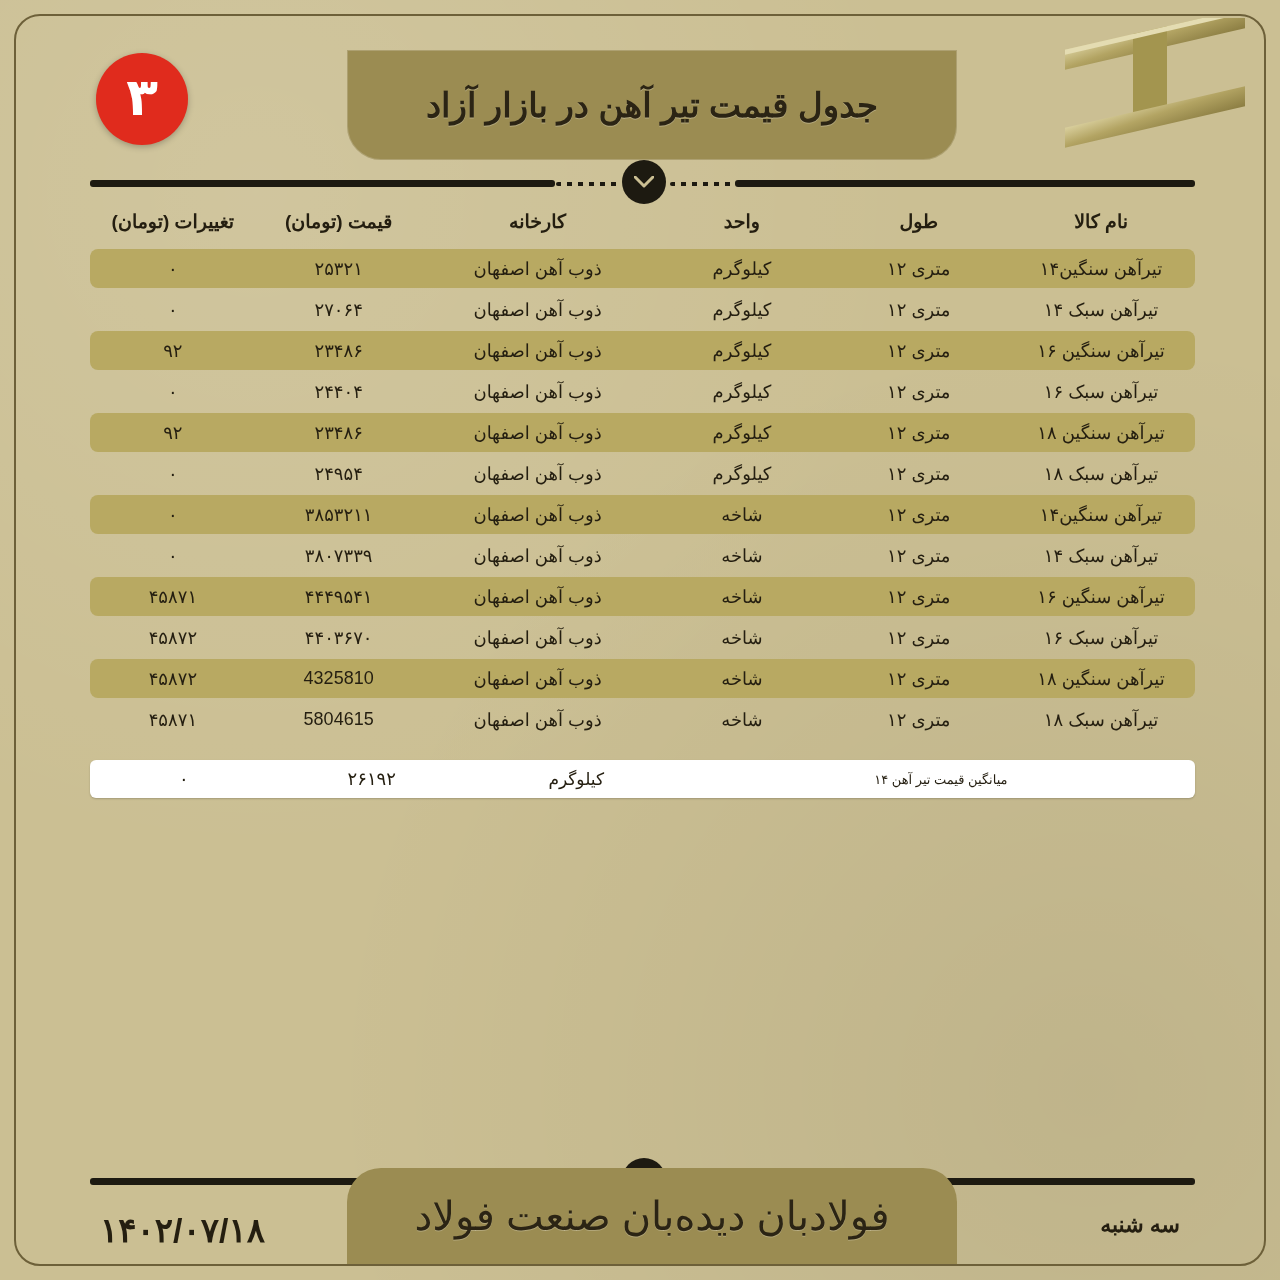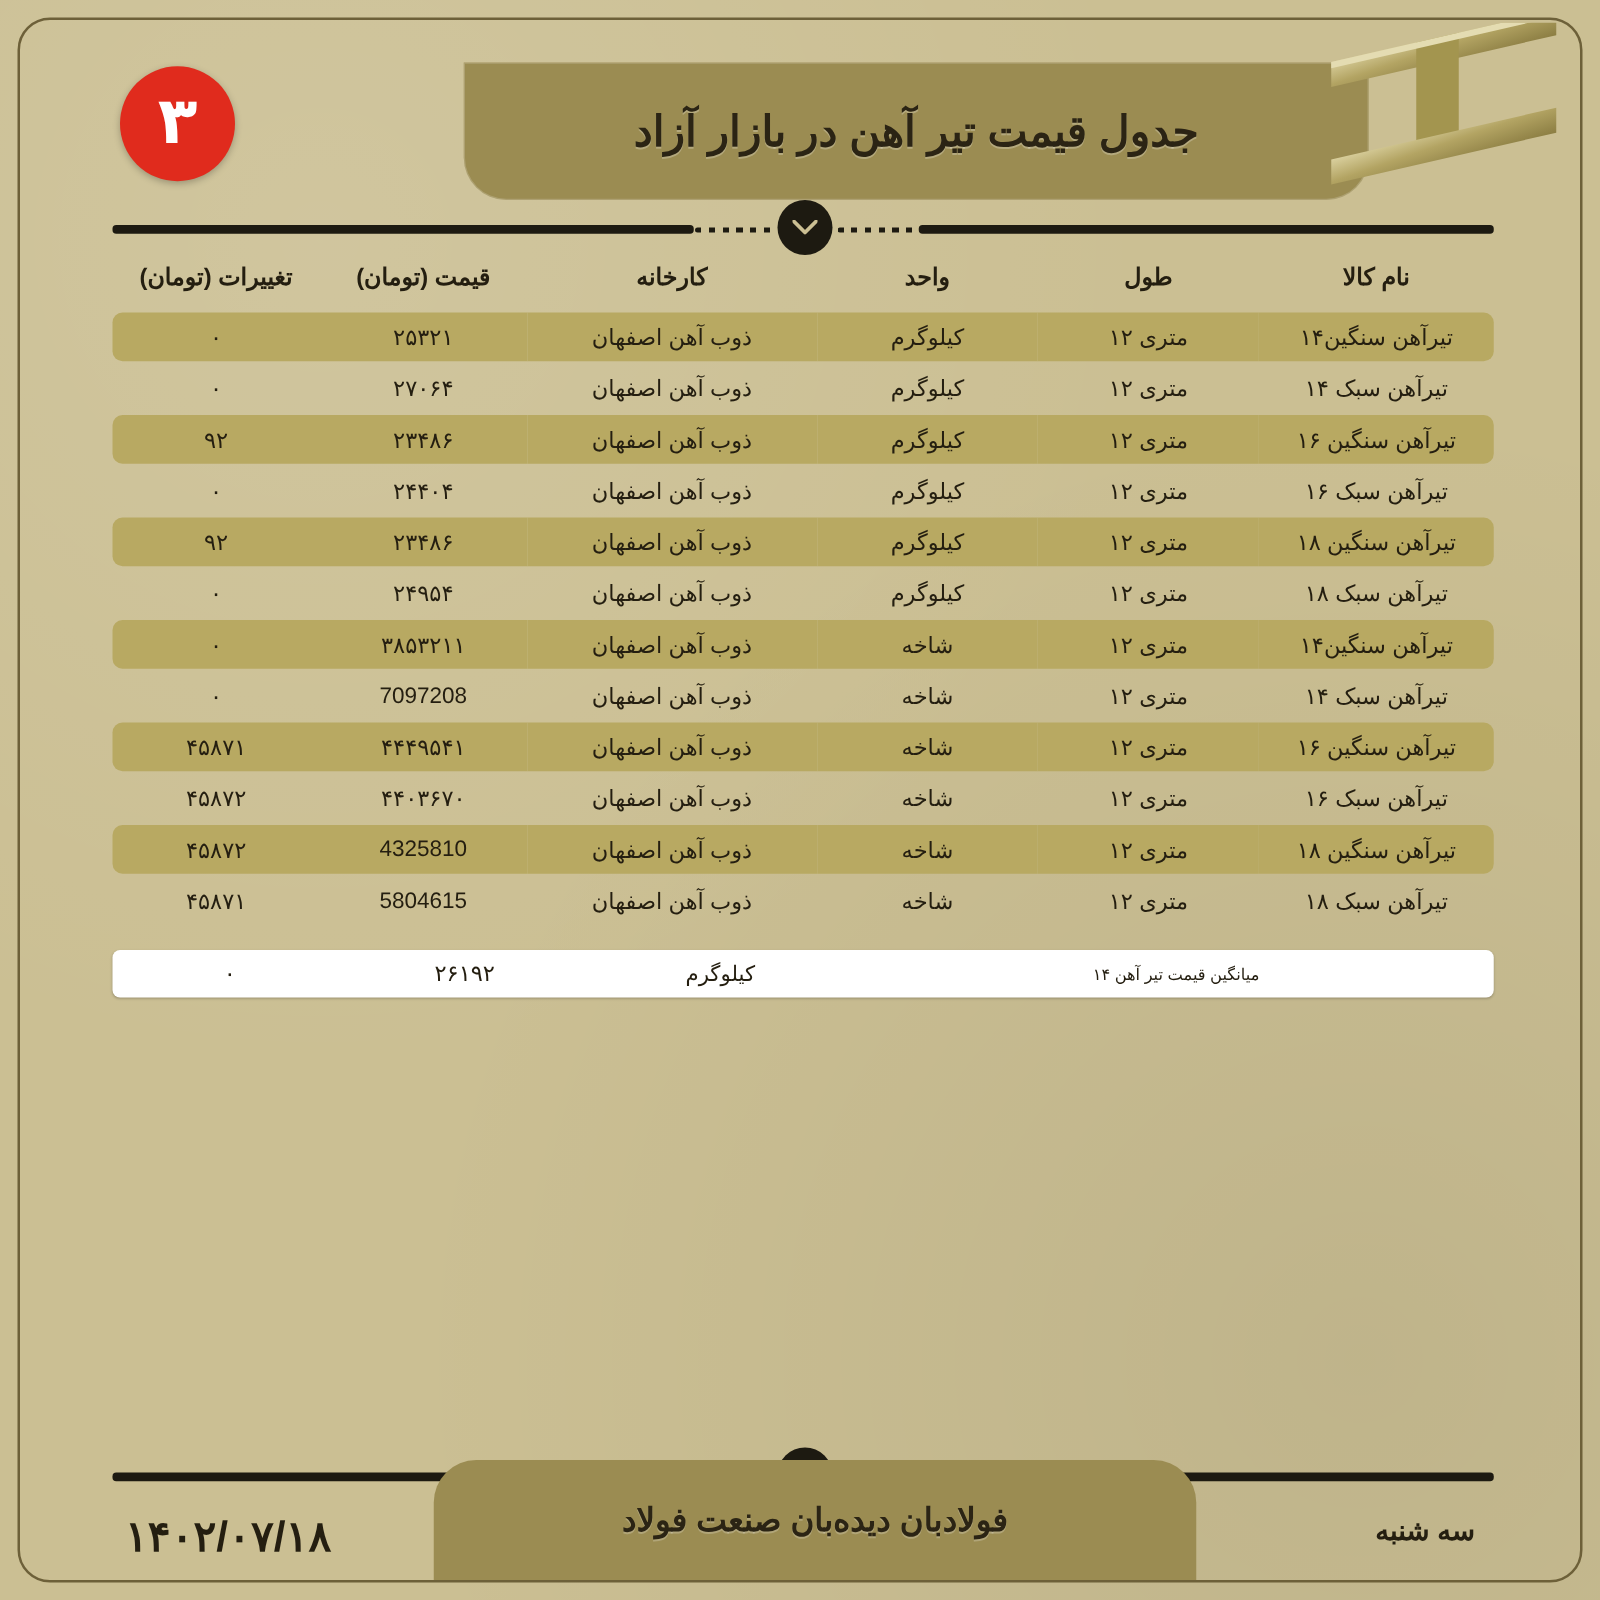--- a/index.html
+++ b/index.html
@@ -55,29 +55,28 @@
     font-weight: bold;
     line-height: 1;
     font-family: "DejaVu Sans", sans-serif;
     transform: translateY(-2px);
   }
 
   .title-plate {
     position: absolute;
     left: 347px;
     top: 50px;
-    width: 724px;
+    width: 610px;
     height: 110px;
     background: #9b8c52;
     border-radius: 0 0 34px 34px;
     box-shadow: inset 0 0 0 1px rgba(255,255,255,0.18);
     display: flex;
     align-items: center;
     justify-content: center;
-    margin-left: 24px;
   }
   .title-plate-text {
     color: #2b2414;
     font-size: 34px;
     font-weight: bold;
     letter-spacing: 0px;
     text-shadow: 0 1px 0 rgba(255,255,255,0.25);
   }
 
   .beam {
@@ -193,22 +192,22 @@
     width: 610px;
     height: 96px;
     background: #9b8c52;
     border-radius: 34px 34px 0 0;
     display: flex;
     align-items: center;
     justify-content: center;
   }
   .footer-plate-text {
     color: #2b2414;
-    font-size: 26px;
-    font-weight: bold;
+    font-size: 40px;
+    font-weight: normal;
     text-shadow: 0 1px 0 rgba(255,255,255,0.22);
   }
   .footer-date {
     position: absolute;
     left: 100px;
     bottom: 30px;
     font-size: 34px;
     font-weight: bold;
     color: #241e10;
     letter-spacing: 1px;
@@ -340,21 +339,21 @@
           <td>شاخه</td>
           <td>ذوب آهن اصفهان</td>
           <td>۳۸۵۳۲۱۱</td>
           <td>۰</td>
         </tr>
         <tr class="even">
           <td class="name-cell">تیرآهن سبک ۱۴</td>
           <td>متری ۱۲</td>
           <td>شاخه</td>
           <td>ذوب آهن اصفهان</td>
-          <td>7097208</td>
+          <td>۳۸۰۷۳۳۹</td>
           <td>۰</td>
         </tr>
         <tr class="odd">
           <td class="name-cell">تیرآهن سنگین ۱۶</td>
           <td>متری ۱۲</td>
           <td>شاخه</td>
           <td>ذوب آهن اصفهان</td>
           <td>۴۴۴۹۵۴۱</td>
           <td>۴۵۸۷۱</td>
         </tr>

